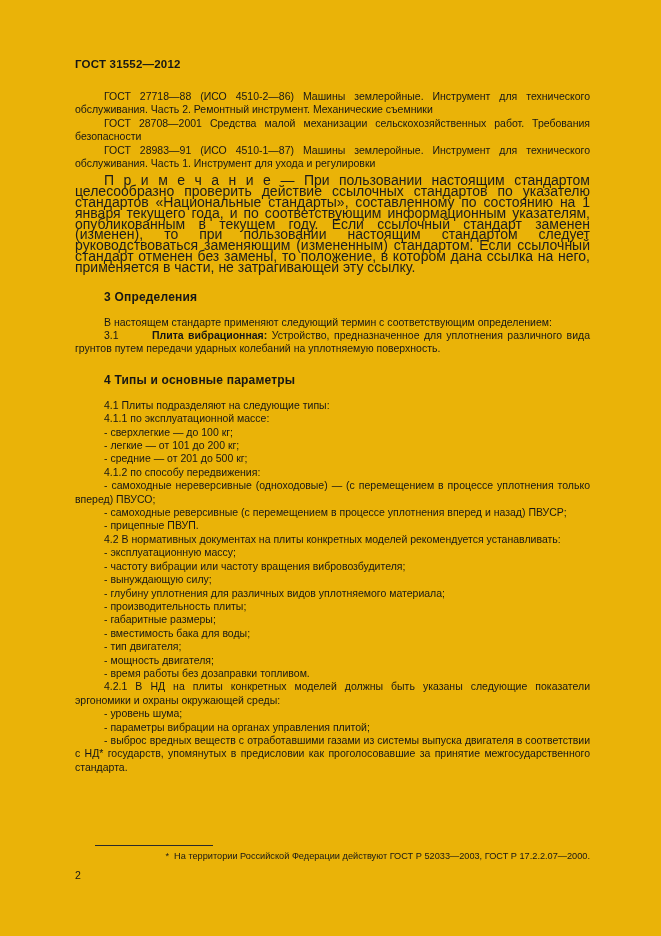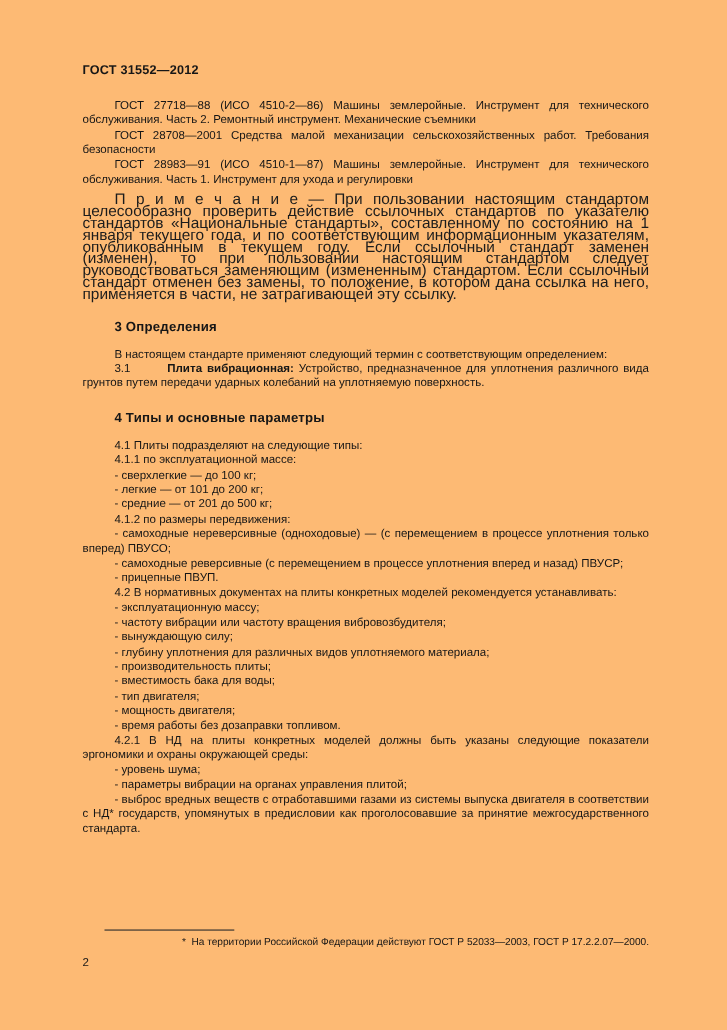--- a/index.html
+++ b/index.html
@@ -6,21 +6,21 @@
   html, body { width: 661px; height: 936px; }
   body {
     background: #ffffff;
     font-family: "Liberation Sans", sans-serif;
     color: #161616;
   }
   .page {
     position: relative;
     width: 661px;
     height: 936px;
-    background: #fdba74;
+    background: #eab308;
     overflow: hidden;
   }
   .content {
     position: absolute;
     left: 75px;
     top: 58px;
     width: 515px;
   }
   .doc-header {
     font-weight: bold;
@@ -94,30 +94,31 @@
     <p class="body">В настоящем стандарте применяют следующий термин с соответствующим определением:</p>
     <p class="body"><span>3.1 </span><span class="term">Плита вибрационная:</span><span> Устройство, предназначенное для уплотнения различного вида грунтов путем передачи ударных колебаний на уплотняемую поверхность.</span></p>
 
     <h2 class="sec">4 Типы и основные параметры</h2>
 
     <p class="body">4.1 Плиты подразделяют на следующие типы:</p>
     <p class="body">4.1.1 по эксплуатационной массе:</p>
     <p class="body">- сверхлегкие — до 100 кг;</p>
     <p class="body">- легкие — от 101 до 200 кг;</p>
     <p class="body">- средние — от 201 до 500 кг;</p>
-    <p class="body">4.1.2 по размеры передвижения:</p>
+    <p class="body">4.1.2 по способу передвижения:</p>
     <p class="body">- самоходные нереверсивные (одноходовые) — (с перемещением в процессе уплотнения только вперед) ПВУСО;</p>
     <p class="body">- самоходные реверсивные (с перемещением в процессе уплотнения вперед и назад) ПВУСР;</p>
     <p class="body">- прицепные ПВУП.</p>
     <p class="body">4.2 В нормативных документах на плиты конкретных моделей рекомендуется устанавливать:</p>
     <p class="body">- эксплуатационную массу;</p>
     <p class="body">- частоту вибрации или частоту вращения вибровозбудителя;</p>
     <p class="body">- вынуждающую силу;</p>
     <p class="body">- глубину уплотнения для различных видов уплотняемого материала;</p>
     <p class="body">- производительность плиты;</p>
+    <p class="body">- габаритные размеры;</p>
     <p class="body">- вместимость бака для воды;</p>
     <p class="body">- тип двигателя;</p>
     <p class="body">- мощность двигателя;</p>
     <p class="body">- время работы без дозаправки топливом.</p>
     <p class="body">4.2.1 В НД на плиты конкретных моделей должны быть указаны следующие показатели эргономики и охраны окружающей среды:</p>
     <p class="body">- уровень шума;</p>
     <p class="body">- параметры вибрации на органах управления плитой;</p>
     <p class="body">- выброс вредных веществ с отработавшими газами из системы выпуска двигателя в соответствии с НД* государств, упомянутых в предисловии как проголосовавшие за принятие межгосударственного стандарта.</p>
 
   </div>

